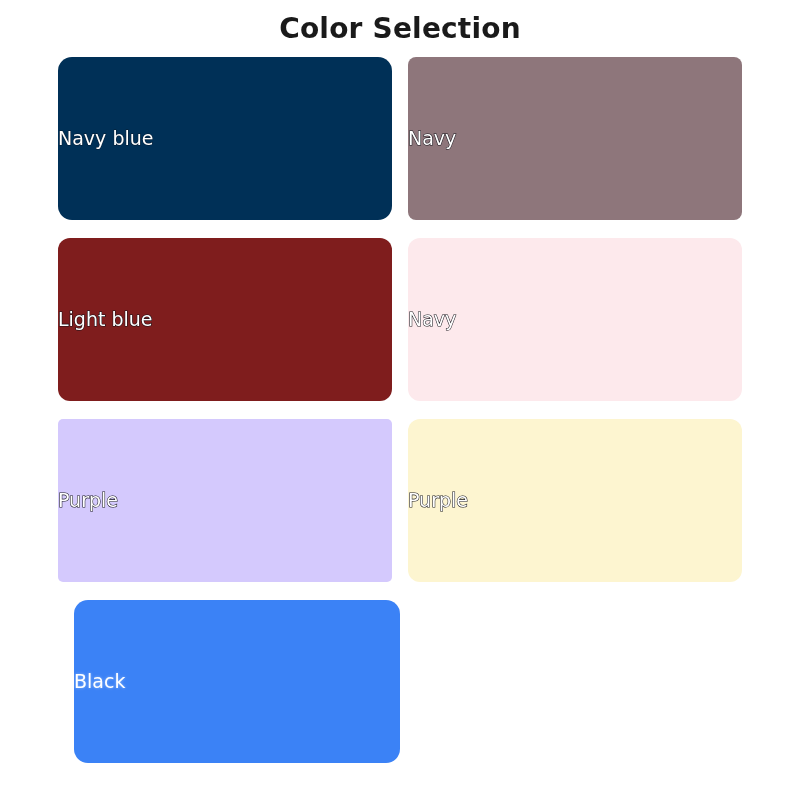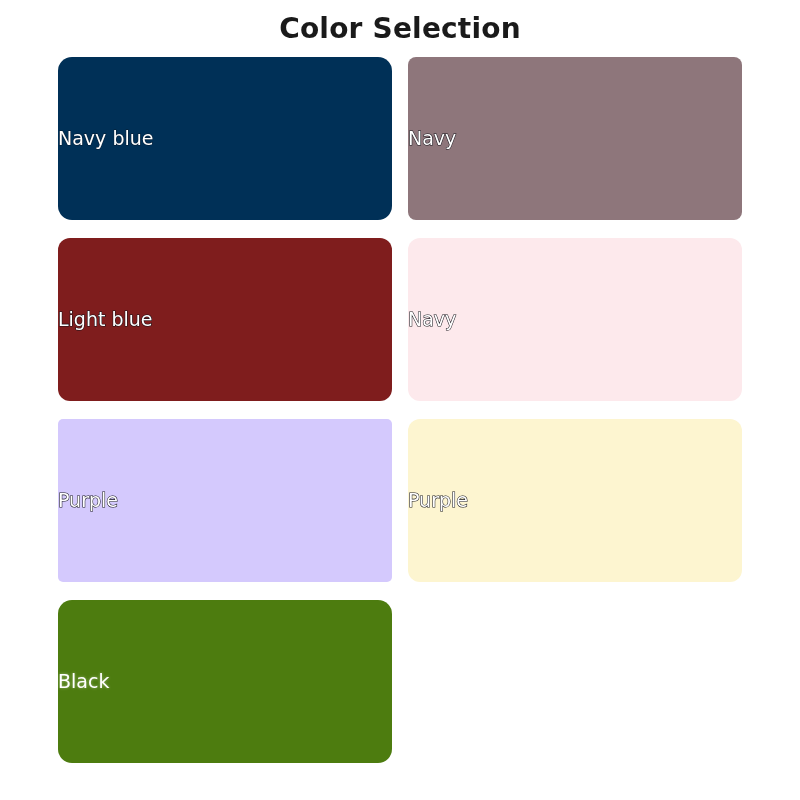--- a/index.html
+++ b/index.html
@@ -113,20 +113,20 @@
     <div class="swatch-row">
       <div class="swatch" id="sw4" style="background: rgb(212, 201, 253); border-radius: 5px;">
         <span class="swatch-label">Purple</span>
       </div>
       <div class="swatch" id="sw5" style="background: rgb(253, 245, 208); border-radius: 12px;">
         <span class="swatch-label">Purple</span>
       </div>
     </div>
 
     <div class="swatch-row">
-      <div class="swatch" id="sw6" style="background: #4d7c0f; border-radius: 14px;">
+      <div class="swatch" id="sw6" style="background: #3b82f6; border-radius: 14px; margin-left: 16px;">
         <span class="swatch-label plain">Black</span>
       </div>
       <div class="swatch empty"></div>
     </div>
 
   </div>
 </div>
 
 </body></html>

